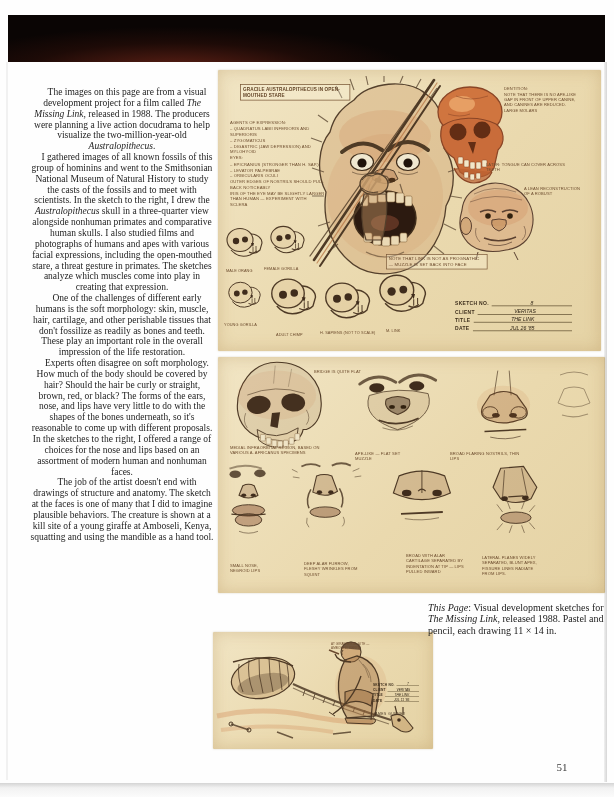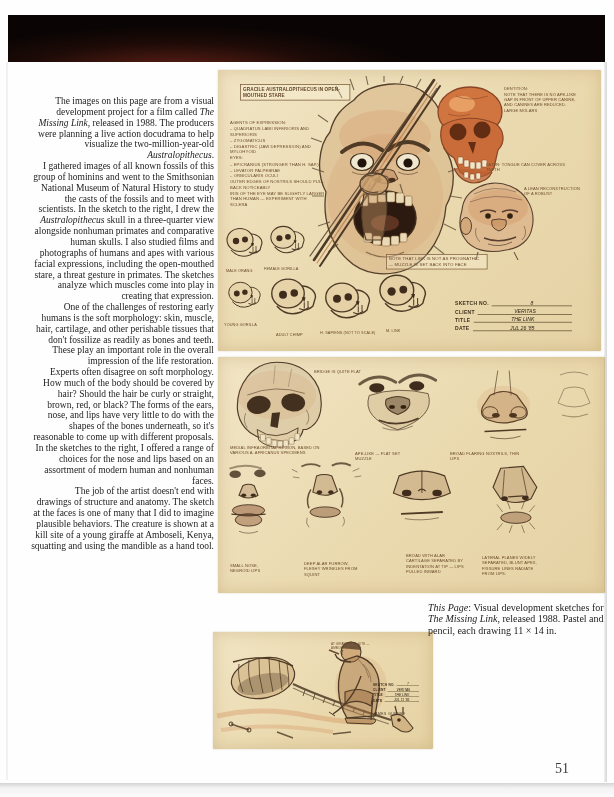--- a/index.html
+++ b/index.html
@@ -14,31 +14,31 @@
 
   
   .edge-right{position:absolute;left:604px;top:62px;width:3px;height:720px;
       background:linear-gradient(to right, rgba(0,0,0,.05), rgba(0,0,0,.16));}
   .edge-bottom{position:absolute;left:0;top:783px;width:614px;height:14px;
       background:linear-gradient(#d4d4d4, #f2f2f2 35%, #fbfbfb);}
   .edge-left{position:absolute;left:6px;top:62px;width:2px;height:718px;background:rgba(0,0,0,.05);}
 
   
   .text-col{position:absolute;left:30px;top:87px;width:184px;
-      font-size:9.5px;line-height:10.85px;color:#1c1c1c;text-align:right;margin-top:9px;}
+      font-size:9.5px;line-height:10.85px;color:#1c1c1c;text-align:center;}
   .text-col p{margin:0;text-indent:10px;}
   .text-col em{font-style:italic;}
 
   
   .caption{position:absolute;left:428px;top:602px;width:178px;
       font-size:10px;line-height:11.4px;color:#222;}
   .caption em{font-style:italic;}
 
   .page-number{position:absolute;left:552px;top:761px;width:20px;text-align:center;
-      font-size:14px;color:#3a3a3a;font-family:Liberation Serif, serif;}
+      font-size:11px;color:#3a3a3a;font-family:Liberation Serif, serif;}
 
   
   .panel{position:absolute;border-radius:1px;
       background:linear-gradient(135deg,#f1e5c4,#ead9ae 55%,#e5d3a5);
       box-shadow:inset 0 0 16px rgba(160,120,60,.28), 0 0 2px rgba(150,120,70,.35);}
   .panel svg{position:absolute;left:0;top:0;}
   .panel-top{left:218px;top:70px;width:383px;height:281px;}
   .panel-mid{left:218px;top:357px;width:387px;height:236px;}
   .panel-bot{left:213px;top:632px;width:220px;height:117px;}
 
@@ -63,21 +63,21 @@
 
 <div class="sheet">
 
   <div class="top-strip">
     <div class="strip-glow"></div>
   </div>
 
   <div class="text-col">
       <p><span>The images on this page are from a visual development project for a film called </span><em>The Missing Link</em><span>, released in 1988. The producers were planning a live action docudrama to help visualize the two-million-year-old </span><em>Australopithecus</em><span>.</span></p>
       <p><span>I gathered images of all known fossils of this group of hominins and went to the Smithsonian National Museum of Natural History to study the casts of the fossils and to meet with scientists. In the sketch to the right, I drew the </span><em>Australopithecus</em><span> skull in a three-quarter view alongside nonhuman primates and comparative human skulls. I also studied films and photographs of humans and apes with various facial expressions, including the open-mouthed stare, a threat gesture in primates. The sketches analyze which muscles come into play in creating that expression.</span></p>
-      <p><span>One of the challenges of restoring early humans is the soft morphology: skin, muscle, hair, cartilage, and other perishable tissues that don't fossilize as readily as bones and teeth. These play an important role in the overall impression of the life restoration.</span></p>
+      <p><span>One of the challenges of different early humans is the soft morphology: skin, muscle, hair, cartilage, and other perishable tissues that don't fossilize as readily as bones and teeth. These play an important role in the overall impression of the life restoration.</span></p>
       <p><span>Experts often disagree on soft morphology. How much of the body should be covered by hair? Should the hair be curly or straight, brown, red, or black? The forms of the ears, nose, and lips have very little to do with the shapes of the bones underneath, so it's reasonable to come up with different proposals. In the sketches to the right, I offered a range of choices for the nose and lips based on an assortment of modern human and nonhuman faces.</span></p>
       <p><span>The job of the artist doesn't end with drawings of structure and anatomy. The sketch at the faces is one of many that I did to imagine plausible behaviors. The creature is shown at a kill site of a young giraffe at Amboseli, Kenya, squatting and using the mandible as a hand tool.</span></p>
     </div>
 
   <section class="panel panel-top">
     <svg width="383" height="281" viewBox="0 0 383 281">
       <defs>
         <g id="sk">
           <ellipse cx="16" cy="14" rx="13" ry="11.5" fill="rgba(220,195,150,0.35)" stroke="#4e3a26" stroke-width="1.1"></ellipse>
           <path d="M27,8 C33,8 38,12 38,17 L36,24 Q31,29 25,26" fill="none" stroke="#4e3a26" stroke-width="1.1"></path>

